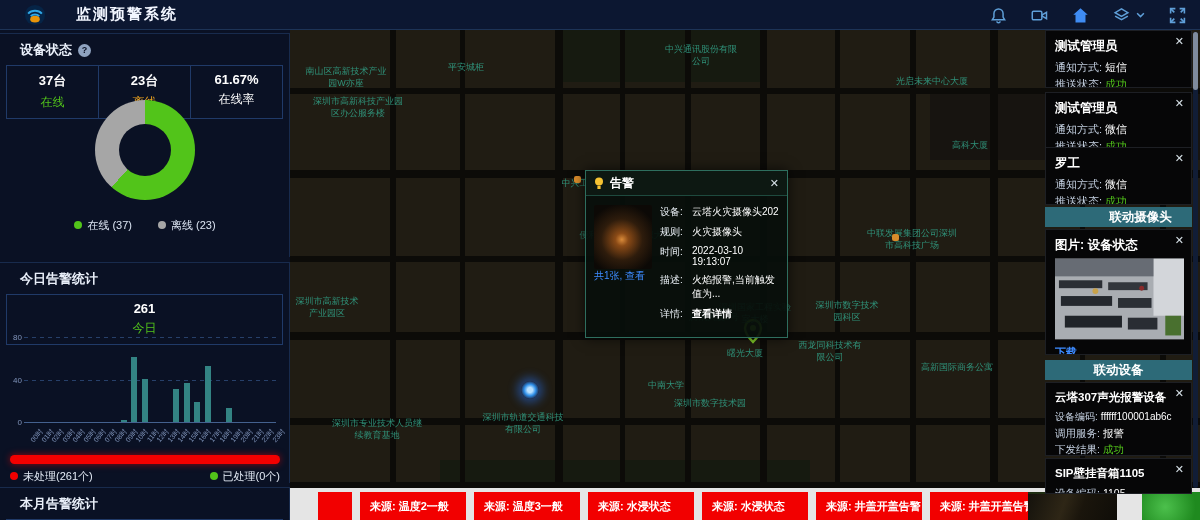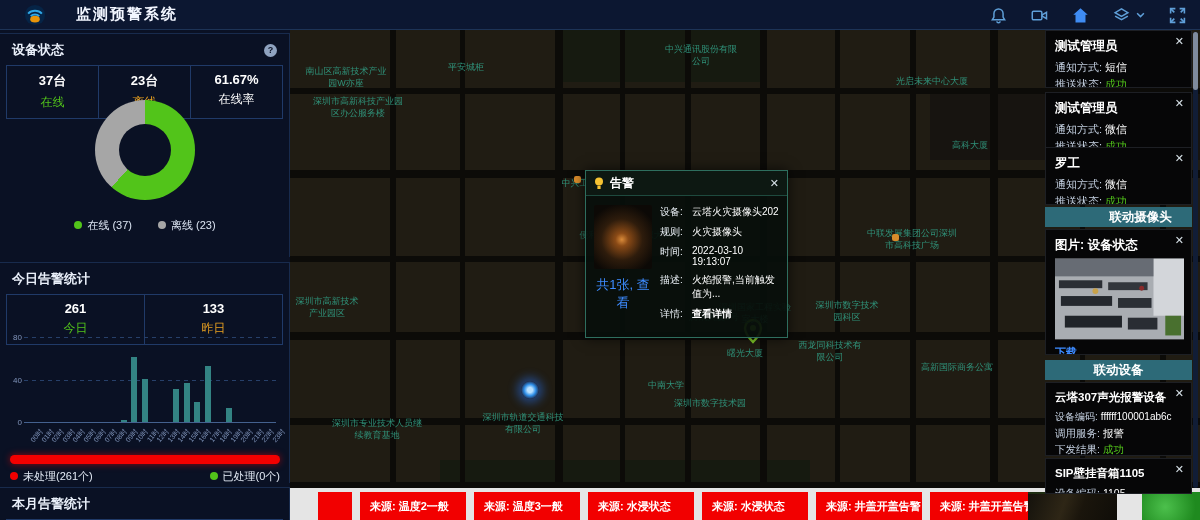--- a/index.html
+++ b/index.html
@@ -10,21 +10,21 @@
   
   .hdr { position:absolute; left:0; top:0; width:1200px; height:30px; background:#0c1731; border-bottom:1px solid #1d3356; display:flex; align-items:center; z-index:50; }
   .logo { width:22px; height:22px; margin-left:24px; }
   .hdr-title { margin-left:30px; font-size:15px; font-weight:bold; letter-spacing:2px; color:#f2f6ff; }
   .hdr-icons { position:absolute; right:14px; top:0; height:30px; display:flex; align-items:center; gap:24px; }
   .hicon { width:17px; height:17px; display:block; cursor:pointer; }
   .chev { width:9px; height:9px; margin-left:-18px; }
 
   
   .lpanel { position:absolute; left:0; width:290px; background:#0a1124; border-right:1px solid #182b4d; border-top:1px solid #182b4d; }
-  .ptitle { padding:7px 12px 4px; font-size:13px; font-weight:bold; color:#eaf0fa; display:flex; align-items:center; gap:16px;justify-content:space-between; }
+  .ptitle { padding:7px 20px 4px; font-size:13px; font-weight:bold; color:#eaf0fa; display:flex; align-items:center; gap:6px; }
   .help { width:13px; height:13px; border-radius:50%; background:#8fa3c0; color:#0a1124; font-size:9px; font-weight:bold; text-align:center; line-height:13px; }
   .stats { display:flex; margin:2px 6px 0; border:1px solid #203a68; }
   .cell { flex:1; text-align:center; padding:6px 0 7px; border-left:1px solid #203a68; }
   .cell:first-child { border-left:none; }
   .cell .v { font-size:13px; font-weight:bold; color:#fff; }
   .cell .l { font-size:12px; margin-top:4px; }
   .green { color:#52c41a; } .orange { color:#e8a020; } .white { color:#fff; }
 
   .donut { position:absolute; left:95px; top:66px; width:100px; height:100px; border-radius:50%; }
   .donut::after { content:""; position:absolute; left:24px; top:24px; width:52px; height:52px; border-radius:50%; background:#0a1124; }
@@ -55,21 +55,21 @@
 
   
   .popup { position:absolute; left:295px; top:140px; width:203px; background:rgba(7,15,11,.94); border:1px solid #2e6e5e; box-shadow:0 0 12px rgba(0,0,0,.7); z-index:20; }
   .popup-h { height:25px; display:flex; align-items:center; gap:6px; padding:0 8px; background:rgba(14,26,20,.85); border-bottom:1px solid #1e4a3e; }
   .popup-h .t { font-size:12px; font-weight:bold; }
   .x { margin-left:auto; font-size:11px; color:#d8e2e8; cursor:pointer; }
   .popup-b { display:flex; gap:8px; padding:9px 8px 10px; }
   .thumbcol { width:58px; }
   .firethumb { width:58px; height:64px; border-radius:2px;
     background:radial-gradient(circle at 48% 54%, #d98b3a 0%, #8a4a16 14%, #2e1c0c 45%, #0c0906 78%); }
-  .thumbcap { font-size:13px; color:#3d8bff; text-align:center; margin-top:7px; cursor:pointer; }
+  .thumbcap { font-size:10px; color:#3d8bff; text-align:left; cursor:pointer; }
   .fields { flex:1; font-size:10px; }
   .frow { display:flex; margin-bottom:6px; }
   .frow .fl { width:32px; color:#e8eef4; flex:none; }
   .frow .fv { color:#fff; }
   .link { color:#3d8bff; font-weight:bold; cursor:pointer; }
 
   
   .rcard { position:absolute; left:1045px; width:147px; background:#060607; border:1px solid #1d1f24; padding:5px 9px; overflow:hidden; z-index:30; }
   .rcard .x { position:absolute; top:4px; right:7px; margin:0; }
   .ctitle { font-size:12.5px; font-weight:bold; margin:2px 0 4px; color:#fff; }
@@ -157,24 +157,20 @@
   </div>
 
   <div class="lpanel" style="top:262px;height:221px;">
     <div class="ptitle">
         <span>今日告警统计</span>
       </div>
     <div class="stats">
       <div class="cell">
         <div class="v">261</div>
         <div class="l green">今日</div>
-      </div>
-      <div class="cell">
-        <div class="v">133</div>
-        <div class="l orange">昨日</div>
       </div>
     </div>
     <div class="plot">
       <div class="grid" style="top:0;"></div>
       <div class="grid" style="top:50%;"></div>
       <span class="ylab" style="top:-4px;">80</span>
       <span class="ylab" style="top:46%;">40</span>
       <span class="ylab" style="bottom:-5px;">0</span>
     <div class="bar" style="left: 2px; height: 0px; background: rgb(51, 131, 131);"></div>
         <div class="bar" style="left: 12.5px; height: 0px; background: rgb(51, 131, 131);"></div>

